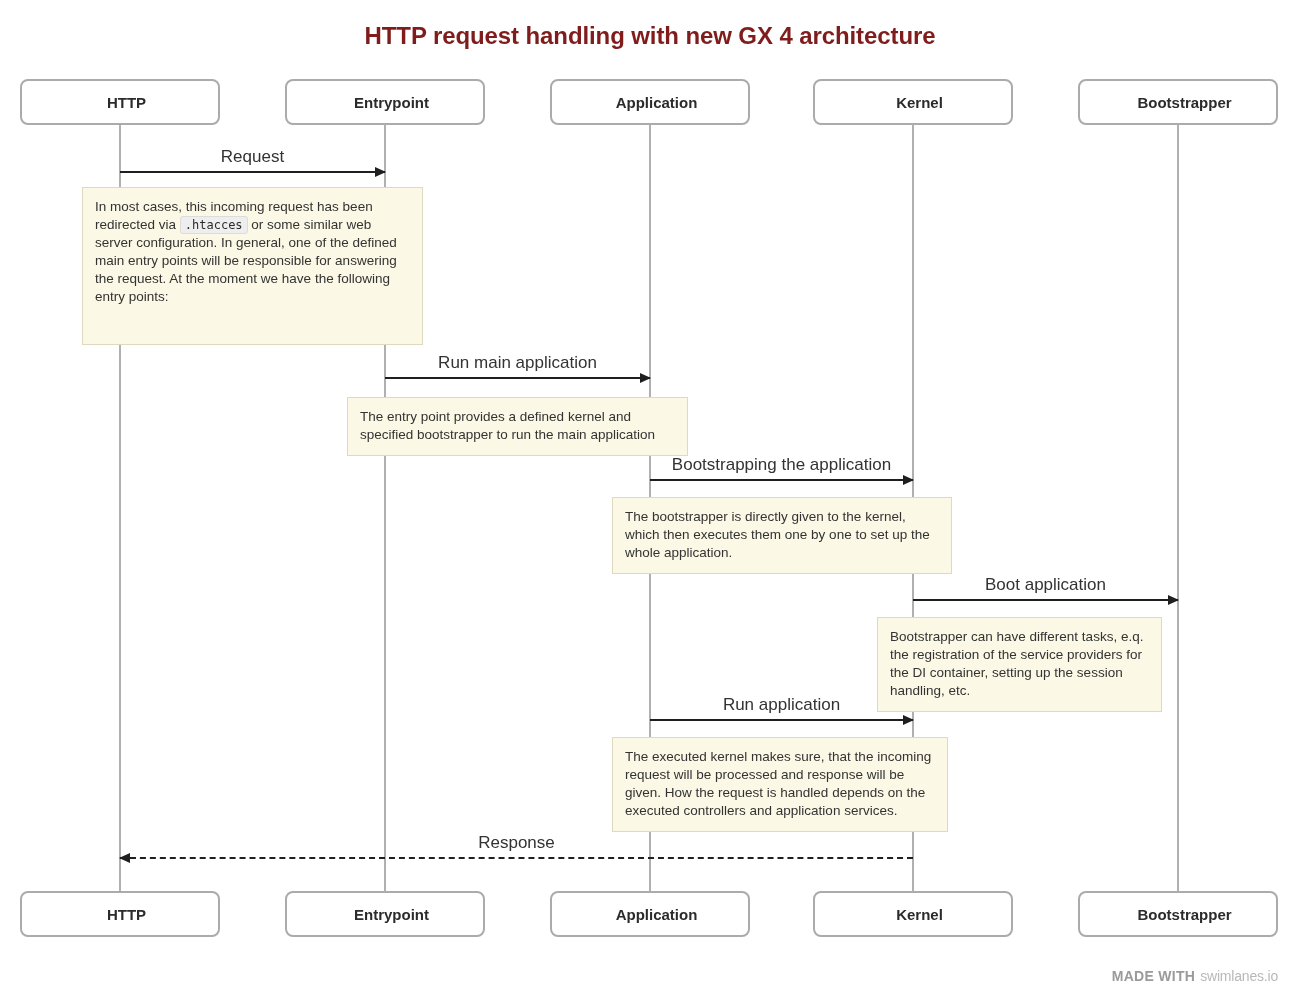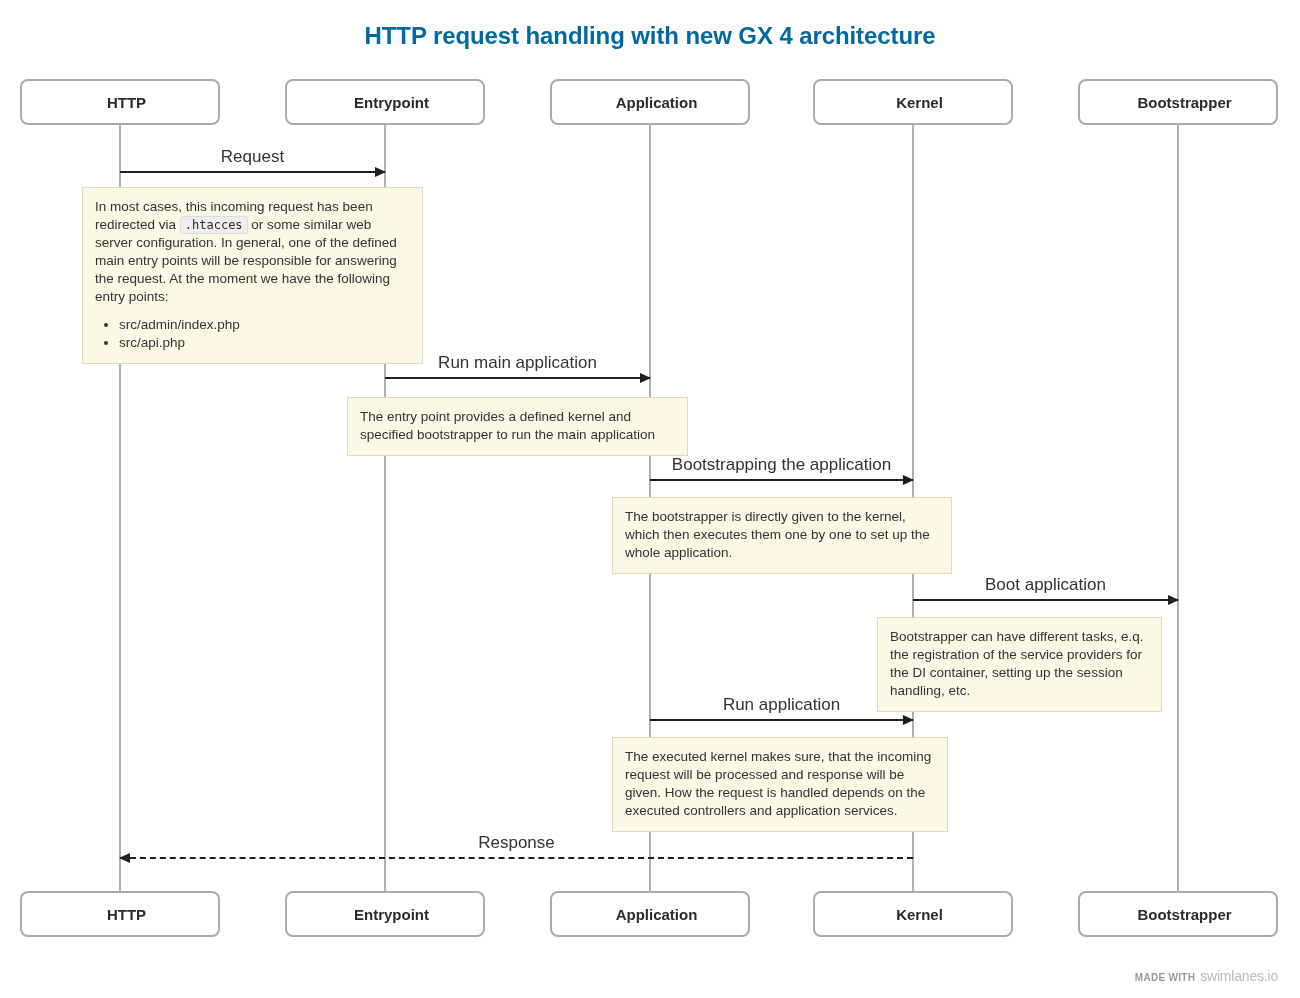--- a/index.html
+++ b/index.html
@@ -20,21 +20,21 @@
     height: 998px;
   }
   .title {
     position: absolute;
     top: 22px;
     left: 0;
     width: 1300px;
     text-align: center;
     font-size: 24px;
     font-weight: bold;
-    color: #0369a1;
+    color: #7f1d1d;
     letter-spacing: -0.1px;
   }
   
   .lifeline {
     position: absolute;
     width: 2px;
     background: #b0b0b0;
   }
   
   .participant {
@@ -133,21 +133,21 @@
   
   .footer {
     position: absolute;
     right: 22px;
     bottom: 14px;
     display: flex;
     align-items: baseline;
     gap: 5px;
   }
   .footer .made {
-    font-size: 10px;
+    font-size: 14px;
     font-weight: bold;
     letter-spacing: 0.3px;
     color: #9a9a9a;
     text-transform: uppercase;
     padding-left: 40px;
   }
   .footer .brand {
     font-size: 14px;
     color: #b9b9b9;
     letter-spacing: -0.2px;
@@ -215,24 +215,20 @@
       <div class="msg left dashed" style="left: 120px; width: 793px; top: 857px;">
         <div class="line"></div>
         <div class="head"></div>
         <div class="label">Response</div>
       </div>
     </div>
 
   <div id="notes">
       <div class="note" style="left: 82px; top: 187px; width: 341px; min-height: 158px;">
         <p><span>In most cases, this incoming request has been redirected via </span><code class="inline">.htacces</code><span> or some similar web server configuration. In general, one of the defined main entry points will be responsible for answering the request. At the moment we have the following entry points:</span></p>
-        <ul>
-          <li>src/admin/index.php</li>
-          <li>src/api.php</li>
-        </ul>
       </div>
       <div class="note" style="left: 347px; top: 397px; width: 341px; min-height: 50px;">
         <p>The entry point provides a defined kernel and specified bootstrapper to run the main application</p>
       </div>
       <div class="note" style="left: 612px; top: 497px; width: 340px; min-height: 70px;">
         <p>The bootstrapper is directly given to the kernel, which then executes them one by one to set up the whole application.</p>
       </div>
       <div class="note" style="left: 877px; top: 617px; width: 285px; min-height: 70px;">
         <p>Bootstrapper can have different tasks, e.q. the registration of the service providers for the DI container, setting up the session handling, etc.</p>
       </div>

